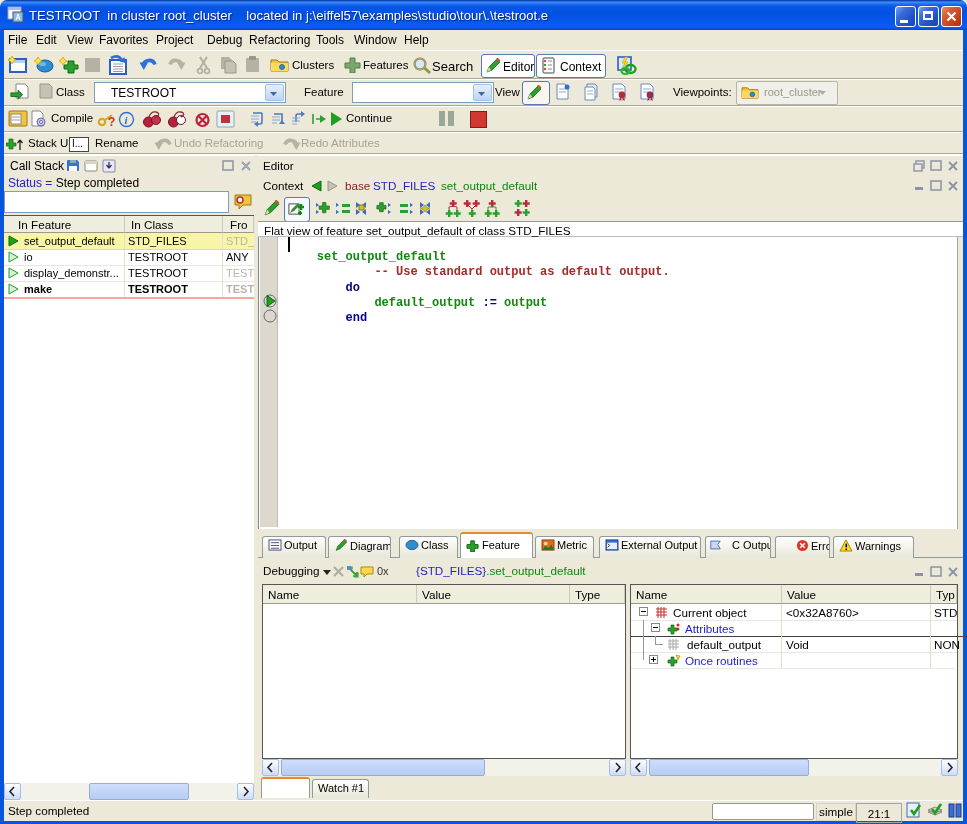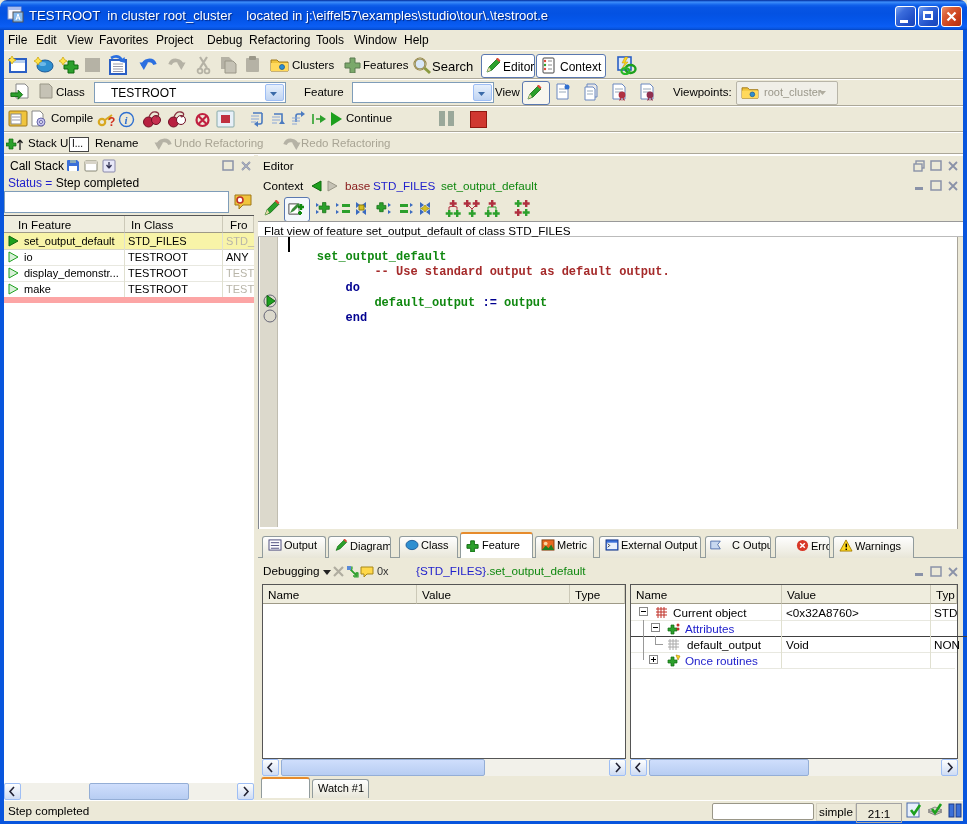--- a/index.html
+++ b/index.html
@@ -311,21 +311,21 @@
     <div class="abs" style="left:91px;top:4px;font-size:11.5px;">Rename</div>
     <svg class="abs" style="left:150px;top:1px;" width="20" height="21" viewBox="0 0 20 21">
         <path d="M4 12 A6.2 6.2 0 0 1 16 10.5" fill="none" stroke="#b5b2a5" stroke-width="3.6"></path>
         <path d="M0.5 8.5 h8.5 l-4.2 7.5 z" fill="#b5b2a5"></path>
       </svg>
     <div class="abs" style="left:170px;top:4px;font-size:11.5px;color:#a8a494;">Undo Refactoring</div>
     <svg class="abs" style="left:277px;top:1px;" width="20" height="21" viewBox="0 0 20 21">
         <path d="M16 12 A6.2 6.2 0 0 0 4 10.5" fill="none" stroke="#b5b2a5" stroke-width="3.6"></path>
         <path d="M11 8.5 h8.5 l-4.2 7.5 z" fill="#b5b2a5"></path>
       </svg>
-    <div class="abs" style="left:297px;top:4px;font-size:11.5px;color:#a8a494;">Redo Refactoring</div>
+    <div class="abs" style="left:297px;top:4px;font-size:11.5px;color:#a8a494;">Redo Attributes</div>
   </div>
 
   <div class="abs" id="leftpanel" style="left:4px;top:155px;width:250px;height:645px;background:#ECE9D8;">
 
     <div class="abs" style="left:0;top:0;width:250px;height:19px;border-top:1px solid #fff;">
       <span class="abs" style="left:6px;top:3px;font-size:12px;">Call Stack</span>
       <svg class="abs" style="left:62px;top:3px;" width="14" height="14" viewBox="0 0 14 14">
           <path d="M1 2 q0-1 1-1 h9 l2 2 v8 q0 1-1 1 h-10 q-1 0-1-1 z" fill="#3a6fd8"></path>
           <rect x="3" y="7" width="8" height="5" fill="#fff"></rect>
           <rect x="4" y="1" width="6" height="3" fill="#8ab"></rect>
@@ -380,21 +380,21 @@
       <div class="abs" style="left:0;top:49px;width:250px;height:16px;border-bottom:1px solid #e8e8e0;">
         <svg class="abs" style="left:3px;top:2px;" width="13" height="12" viewBox="0 0 13 12">
             <path d="M2 1 l9 5 -9 5 z" fill="#d8f0d8" stroke="#1da01d"></path>
           </svg>
         <span class="abs" style="left:20px;top:2px;width:99px;overflow:hidden;white-space:nowrap;">display_demonstr...</span>
         <span class="abs" style="left:124px;top:2px;">TESTROOT</span>
         <span class="abs" style="left:222px;top:2px;color:#b8b5a8;">TEST</span>
         <div class="abs" style="left:120px;top:0;width:1px;height:16px;background:#e0e0d0;"></div>
         <div class="abs" style="left:218px;top:0;width:1px;height:16px;background:#e0e0d0;"></div>
       </div>
-      <div class="abs" style="left:0;top:65px;width:250px;height:16px;border-bottom:6px solid #fca5a5;">
+      <div class="abs" style="left:0;top:65px;width:250px;height:16px;border-bottom:2px solid #fca5a5;font-weight:bold;">
         <svg class="abs" style="left:3px;top:2px;" width="13" height="12" viewBox="0 0 13 12">
             <path d="M2 1 l9 5 -9 5 z" fill="#d8f0d8" stroke="#1da01d"></path>
           </svg>
         <span class="abs" style="left:20px;top:2px;">make</span>
         <span class="abs" style="left:124px;top:2px;">TESTROOT</span>
         <span class="abs" style="left:222px;top:2px;color:#b8b5a8;">TEST</span>
         <div class="abs" style="left:120px;top:0;width:1px;height:16px;background:#e0e0d0;"></div>
         <div class="abs" style="left:218px;top:0;width:1px;height:16px;background:#e0e0d0;"></div>
       </div>
     </div>

